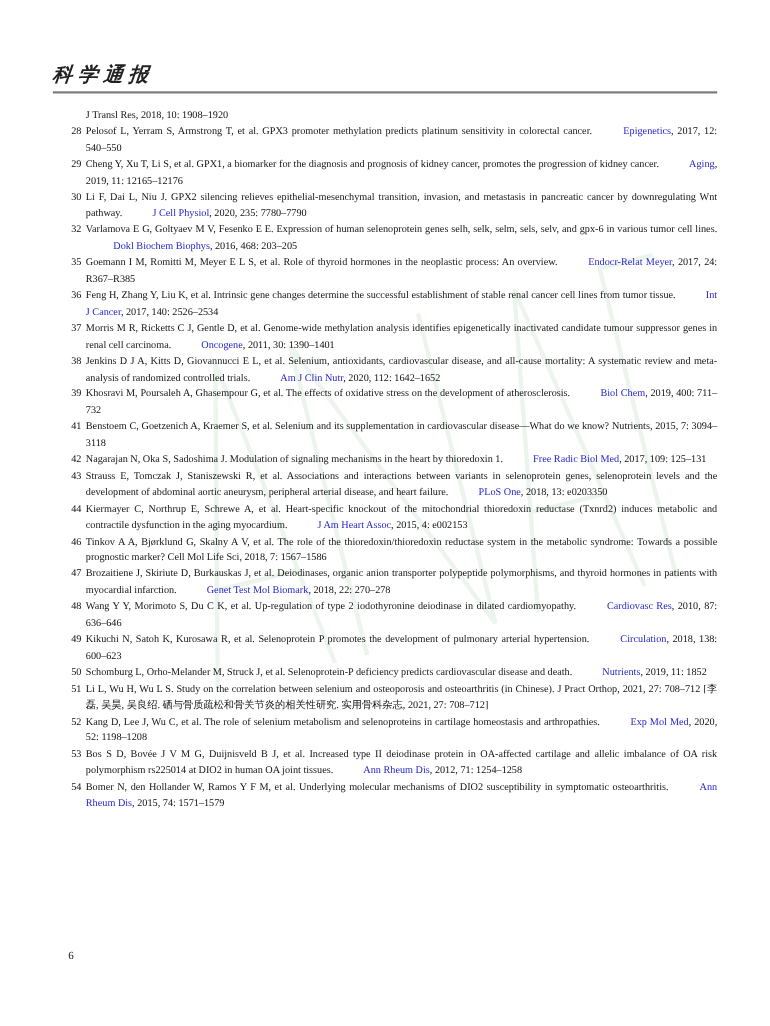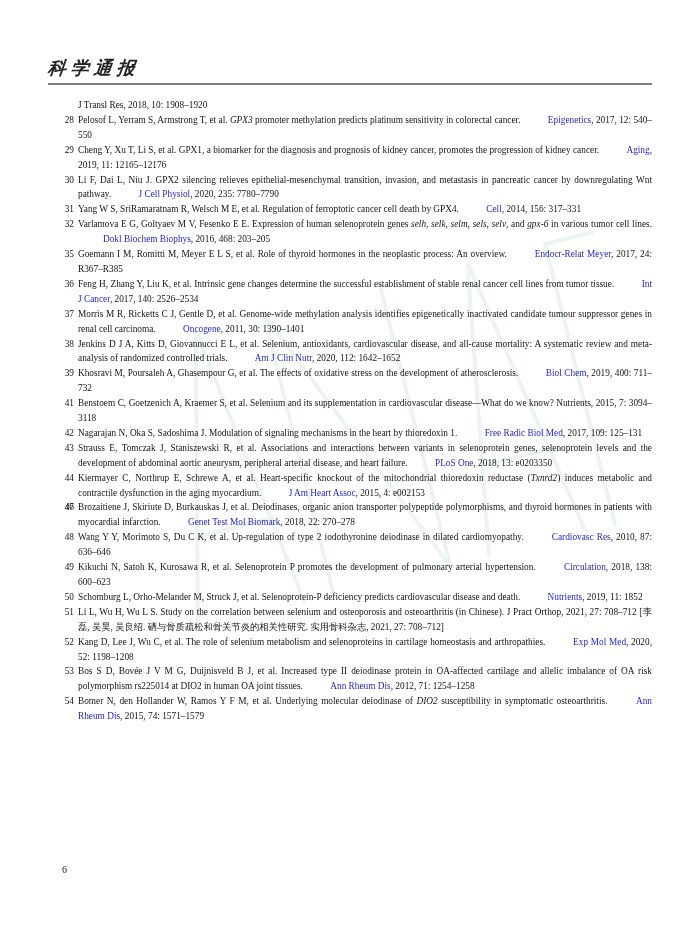--- a/index.html
+++ b/index.html
@@ -29,21 +29,21 @@
     list-style:none;margin:0;padding:0;
   }
   li.ref{
     position:relative;padding-left:18px;text-align:justify;
     font-size:9.3px;line-height:14.9px;color:var(--text,#141414);
   }
   .ref-num{
     position:absolute;left:0;top:0;width:14px;text-align:right;
   }
   .lnk{color:var(--link,#2626c9);padding-left:25px;}
-  .it{font-style:italic;}
+  .it{}
   .page-num{
     position:absolute;left:62px;top:864px;font-size:10px;color:#141414;
   }
 </style>
 </head>
 <body>
 
 <svg class="watermark" viewBox="0 0 520 500">
   <g fill="none" stroke="#ddeee0" stroke-width="4" transform="rotate(-14 260 250)">
     <path d="M40 380 L110 90 L150 380 M60 290 L140 290"></path>
@@ -55,36 +55,35 @@
 
 <div class="logo">科学通报</div>
 <div class="header-rule"></div>
 
 <div class="refs-wrap">
   <div class="carryover">J Transl Res, 2018, 10: 1908–1920</div>
   <ol class="ref-list" id="ref-list">
       <li class="ref"><span class="ref-num">28</span><span>Pelosof L, Yerram S, Armstrong T, et al. </span><span class="it">GPX3</span><span> promoter methylation predicts platinum sensitivity in colorectal cancer. </span><span class="lnk">Epigenetics</span><span>, 2017, 12: 540–550</span></li>
       <li class="ref"><span class="ref-num">29</span><span>Cheng Y, Xu T, Li S, et al. GPX1, a biomarker for the diagnosis and prognosis of kidney cancer, promotes the progression of kidney cancer. </span><span class="lnk">Aging</span><span>, 2019, 11: 12165–12176</span></li>
       <li class="ref"><span class="ref-num">30</span><span>Li F, Dai L, Niu J. GPX2 silencing relieves epithelial-mesenchymal transition, invasion, and metastasis in pancreatic cancer by downregulating Wnt pathway. </span><span class="lnk">J Cell Physiol</span><span>, 2020, 235: 7780–7790</span></li>
-      <li class="ref"><span class="ref-num">31</span><span>Yang W S, SriRamaratnam R, Welsch M E, et al. Regulation of ferroptotic cancer cell death by GPX4. </span><span class="lnk">Cell</span><span>, 2014, 156: 317–331</span></li>
       <li class="ref"><span class="ref-num">32</span><span>Varlamova E G, Goltyaev M V, Fesenko E E. Expression of human selenoprotein genes </span><span class="it">selh, selk, selm, sels, selv</span><span>, and </span><span class="it">gpx-6</span><span> in various tumor cell lines. </span><span class="lnk">Dokl Biochem Biophys</span><span>, 2016, 468: 203–205</span></li>
       <li class="ref"><span class="ref-num">35</span><span>Goemann I M, Romitti M, Meyer E L S, et al. Role of thyroid hormones in the neoplastic process: An overview. </span><span class="lnk">Endocr-Relat Meyer</span><span>, 2017, 24: R367–R385</span></li>
       <li class="ref"><span class="ref-num">36</span><span>Feng H, Zhang Y, Liu K, et al. Intrinsic gene changes determine the successful establishment of stable renal cancer cell lines from tumor tissue. </span><span class="lnk">Int J Cancer</span><span>, 2017, 140: 2526–2534</span></li>
       <li class="ref"><span class="ref-num">37</span><span>Morris M R, Ricketts C J, Gentle D, et al. Genome-wide methylation analysis identifies epigenetically inactivated candidate tumour suppressor genes in renal cell carcinoma. </span><span class="lnk">Oncogene</span><span>, 2011, 30: 1390–1401</span></li>
       <li class="ref"><span class="ref-num">38</span><span>Jenkins D J A, Kitts D, Giovannucci E L, et al. Selenium, antioxidants, cardiovascular disease, and all-cause mortality: A systematic review and meta-analysis of randomized controlled trials. </span><span class="lnk">Am J Clin Nutr</span><span>, 2020, 112: 1642–1652</span></li>
       <li class="ref"><span class="ref-num">39</span><span>Khosravi M, Poursaleh A, Ghasempour G, et al. The effects of oxidative stress on the development of atherosclerosis. </span><span class="lnk">Biol Chem</span><span>, 2019, 400: 711–732</span></li>
       <li class="ref"><span class="ref-num">41</span><span>Benstoem C, Goetzenich A, Kraemer S, et al. Selenium and its supplementation in cardiovascular disease—What do we know? Nutrients, 2015, 7: 3094–3118</span></li>
       <li class="ref"><span class="ref-num">42</span><span>Nagarajan N, Oka S, Sadoshima J. Modulation of signaling mechanisms in the heart by thioredoxin 1. </span><span class="lnk">Free Radic Biol Med</span><span>, 2017, 109: 125–131</span></li>
       <li class="ref"><span class="ref-num">43</span><span>Strauss E, Tomczak J, Staniszewski R, et al. Associations and interactions between variants in selenoprotein genes, selenoprotein levels and the development of abdominal aortic aneurysm, peripheral arterial disease, and heart failure. </span><span class="lnk">PLoS One</span><span>, 2018, 13: e0203350</span></li>
       <li class="ref"><span class="ref-num">44</span><span>Kiermayer C, Northrup E, Schrewe A, et al. Heart-specific knockout of the mitochondrial thioredoxin reductase (</span><span class="it">Txnrd2</span><span>) induces metabolic and contractile dysfunction in the aging myocardium. </span><span class="lnk">J Am Heart Assoc</span><span>, 2015, 4: e002153</span></li>
-      <li class="ref"><span class="ref-num">46</span></li>
+      <li class="ref"><span class="ref-num">46</span><span>Tinkov A A, Bjørklund G, Skalny A V, et al. The role of the thioredoxin/thioredoxin reductase system in the metabolic syndrome: Towards a possible prognostic marker? Cell Mol Life Sci, 2018, 7: 1567–1586</span></li>
       <li class="ref"><span class="ref-num">47</span><span>Brozaitiene J, Skiriute D, Burkauskas J, et al. Deiodinases, organic anion transporter polypeptide polymorphisms, and thyroid hormones in patients with myocardial infarction. </span><span class="lnk">Genet Test Mol Biomark</span><span>, 2018, 22: 270–278</span></li>
       <li class="ref"><span class="ref-num">48</span><span>Wang Y Y, Morimoto S, Du C K, et al. Up-regulation of type 2 iodothyronine deiodinase in dilated cardiomyopathy. </span><span class="lnk">Cardiovasc Res</span><span>, 2010, 87: 636–646</span></li>
       <li class="ref"><span class="ref-num">49</span><span>Kikuchi N, Satoh K, Kurosawa R, et al. Selenoprotein P promotes the development of pulmonary arterial hypertension. </span><span class="lnk">Circulation</span><span>, 2018, 138: 600–623</span></li>
       <li class="ref"><span class="ref-num">50</span><span>Schomburg L, Orho-Melander M, Struck J, et al. Selenoprotein-P deficiency predicts cardiovascular disease and death. </span><span class="lnk">Nutrients</span><span>, 2019, 11: 1852</span></li>
       <li class="ref"><span class="ref-num">51</span><span>Li L, Wu H, Wu L S. Study on the correlation between selenium and osteoporosis and osteoarthritis (in Chinese). J Pract Orthop, 2021, 27: 708–712 [李磊, 吴昊, 吴良绍. 硒与骨质疏松和骨关节炎的相关性研究. 实用骨科杂志, 2021, 27: 708–712]</span></li>
       <li class="ref"><span class="ref-num">52</span><span>Kang D, Lee J, Wu C, et al. The role of selenium metabolism and selenoproteins in cartilage homeostasis and arthropathies. </span><span class="lnk">Exp Mol Med</span><span>, 2020, 52: 1198–1208</span></li>
       <li class="ref"><span class="ref-num">53</span><span>Bos S D, Bovée J V M G, Duijnisveld B J, et al. Increased type II deiodinase protein in OA-affected cartilage and allelic imbalance of OA risk polymorphism rs225014 at DIO2 in human OA joint tissues. </span><span class="lnk">Ann Rheum Dis</span><span>, 2012, 71: 1254–1258</span></li>
-      <li class="ref"><span class="ref-num">54</span><span>Bomer N, den Hollander W, Ramos Y F M, et al. Underlying molecular deiodinase of </span><span class="it">DIO2</span><span> susceptibility in symptomatic osteoarthritis. </span><span class="lnk">Ann Rheum Dis</span><span>, 2015, 74: 1571–1579</span></li>
+      <li class="ref"><span class="ref-num">54</span><span>Bomer N, den Hollander W, Ramos Y F M, et al. Underlying molecular mechanisms of </span><span class="it">DIO2</span><span> susceptibility in symptomatic osteoarthritis. </span><span class="lnk">Ann Rheum Dis</span><span>, 2015, 74: 1571–1579</span></li>
     </ol>
 </div>
 
 <div class="page-num">6</div>
 
 </body></html>

